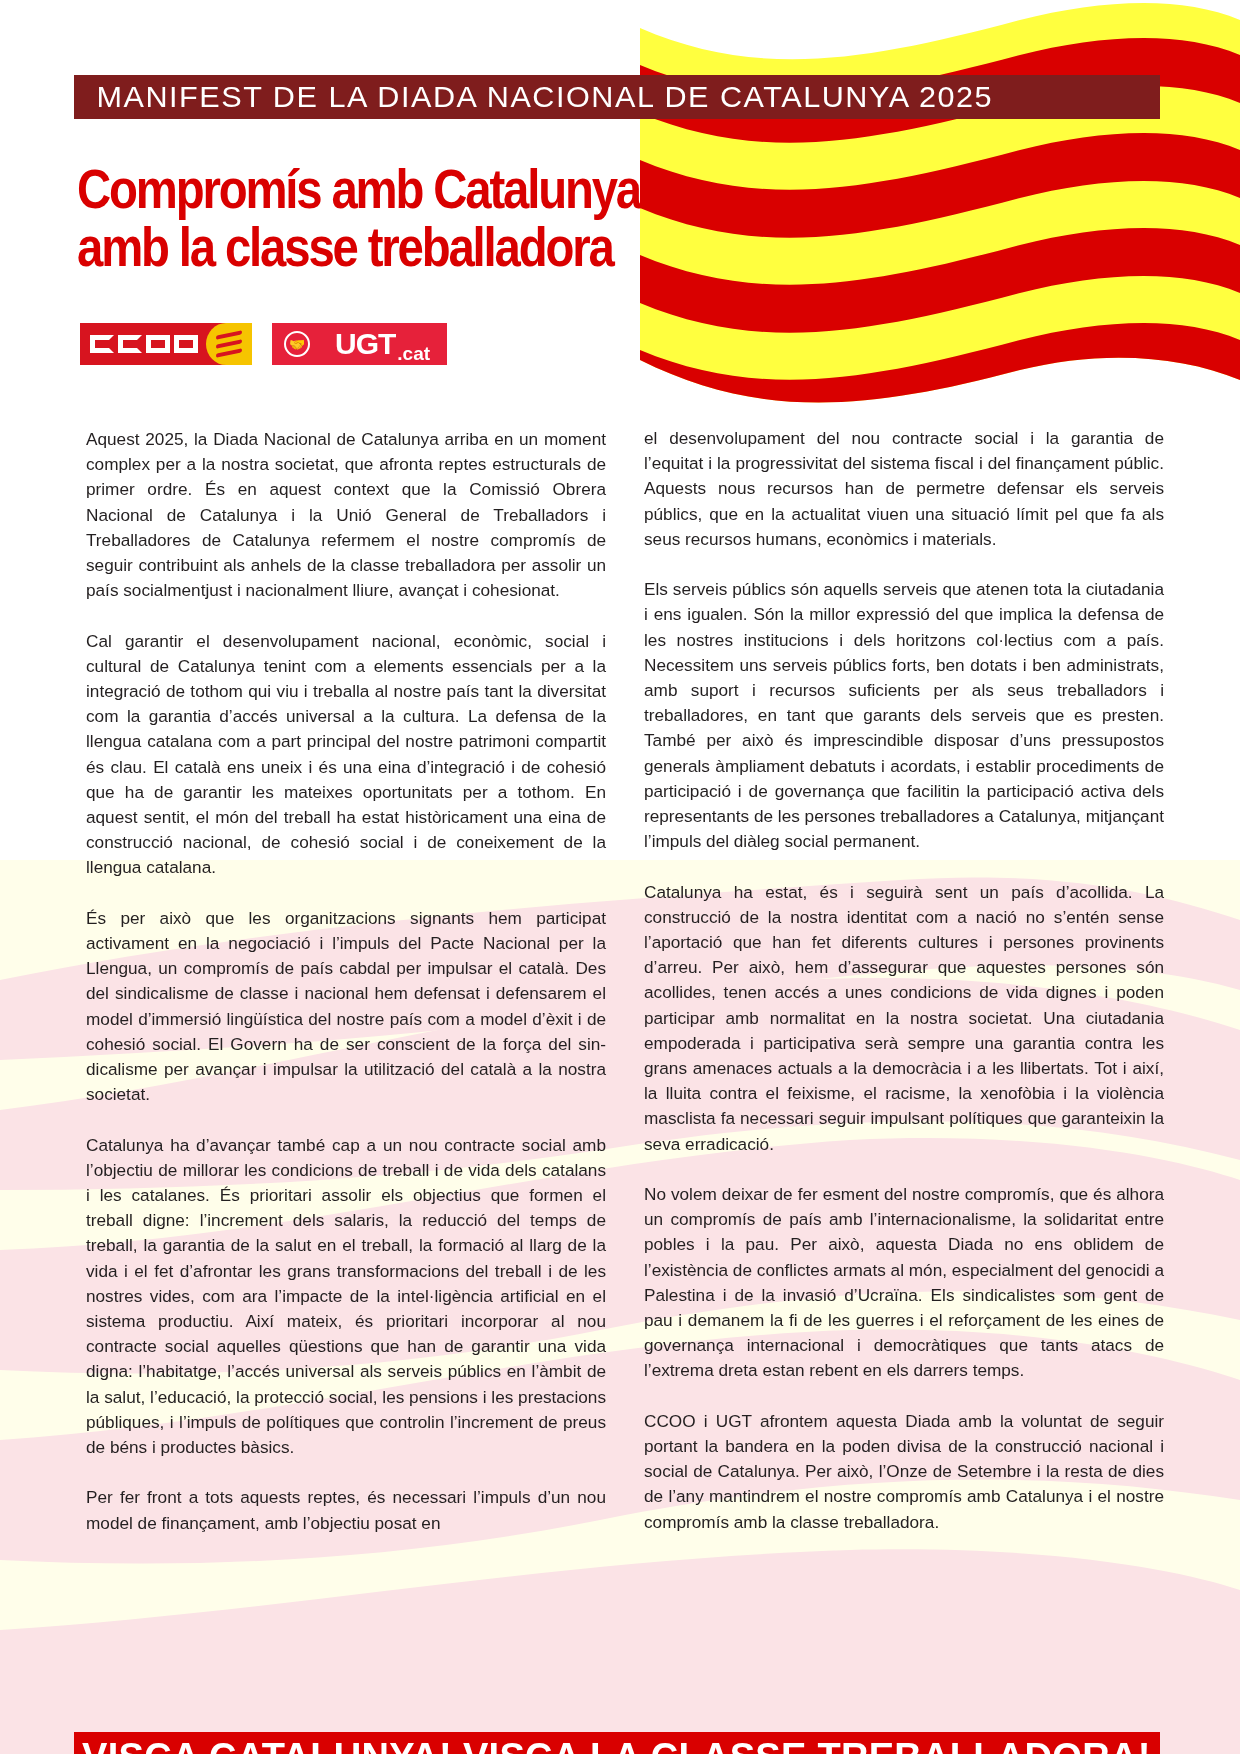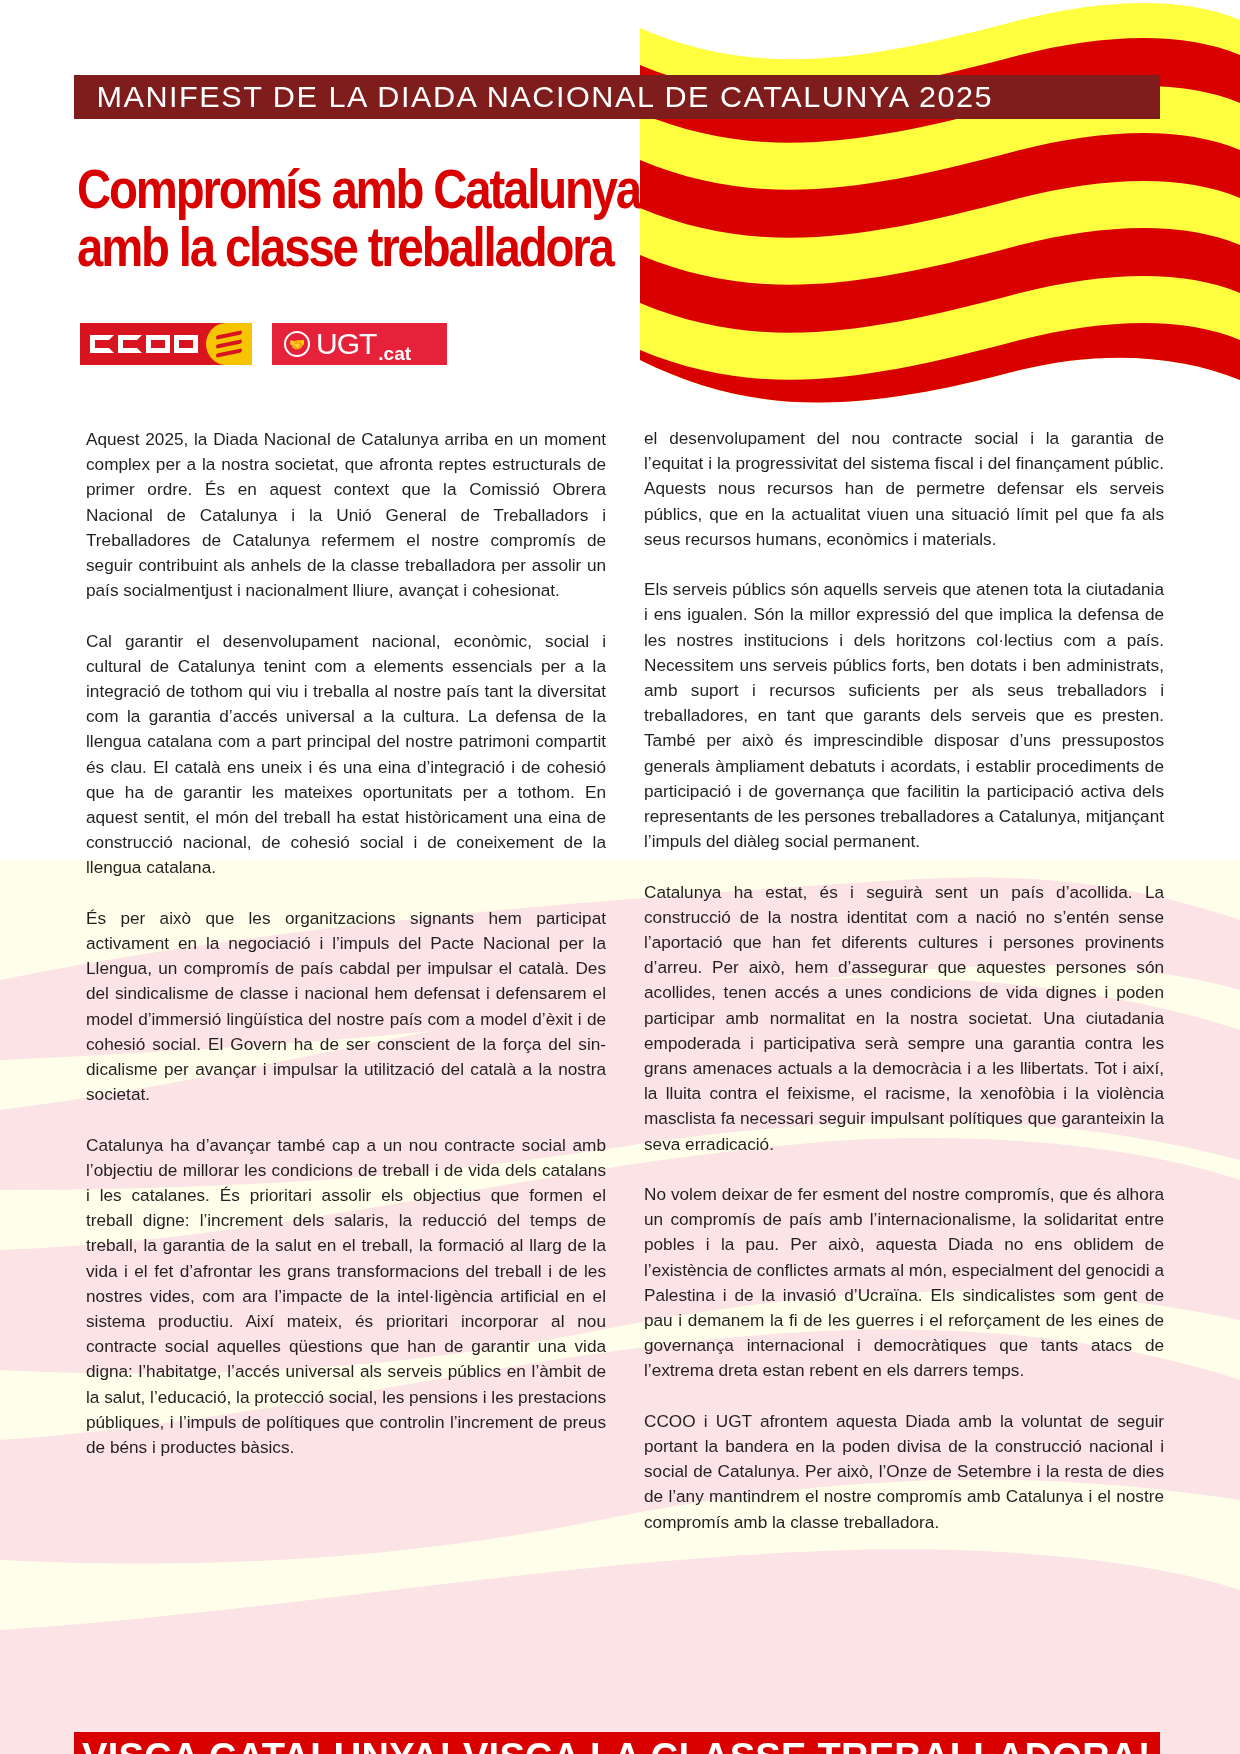--- a/index.html
+++ b/index.html
@@ -44,21 +44,21 @@
       display: flex; flex-direction: column; justify-content: center; gap: 5px; padding-left: 10px; box-sizing: border-box;
     }
     .logo-ccoo .flagbox i { display: block; height: 4px; width: 26px; background: #d7141f; transform: skewY(-12deg); border-radius: 2px; }
     .logo-ugt {
       width: 175px; height: 42px; background: #e6213a; display: flex; align-items: center; gap: 6px; padding-left: 12px; box-sizing: border-box;
     }
     .logo-ugt .hand {
       width: 26px; height: 26px; border: 2px solid #fff; border-radius: 50%; box-sizing: border-box;
       display: flex; align-items: center; justify-content: center; color: #fff; font-size: 13px;
     }
-    .logo-ugt .ugt { color: #fff; font-weight: normal; font-size: 30px; letter-spacing: -1px; }
+    .logo-ugt .ugt { color: #fff; font-weight: bold; font-size: 30px; letter-spacing: -1px; margin-left: 19px; }
     .logo-ugt .cat { color: #fff; font-weight: bold; font-size: 19px; margin-left: -4px; margin-top: 20px; }
 
     .column {
       position: absolute; top: 427px; width: 520px; z-index: 3;
       font-size: 17.2px; line-height: 25.2px; text-align: justify; hyphens: manual;
     }
     .col-left { left: 86px; }
     .col-right { left: 644px; top: 426px; }
     .column p { margin: 0 0 25.2px 0; }
 
@@ -127,20 +127,21 @@
     <span class="ugt">UGT</span>
     <span class="cat">.cat</span>
   </div>
 </div>
 
 <div class="column col-left">
   <p>Aquest 2025, la Diada Nacional de Catalunya arriba en un moment complex per a la nostra societat, que afronta reptes estructurals de primer ordre. És en aquest context que la Comissió Obrera Nacional de Catalunya i la Unió General de Treballadors i Treballadores de Catalunya refermem el nostre compromís de seguir contribuint als anhels de la classe treballadora per assolir un país social­mentjust i nacionalment lliure, avançat i cohesionat.</p>
   <p>Cal garantir el desenvolupament nacional, econòmic, social i cultural de Catalunya tenint com a elements es­sencials per a la integració de tothom qui viu i treballa al nostre país tant la diversitat com la garantia d’accés uni­versal a la cultura. La defensa de la llengua catalana com a part principal del nostre patrimoni compartit és clau. El català ens uneix i és una eina d’integració i de cohesió que ha de garantir les mateixes oportunitats per a tothom. En aquest sentit, el món del treball ha estat històricament una eina de construcció nacional, de cohesió social i de coneixement de la llengua catalana.</p>
   <p>És per això que les organitzacions signants hem parti­cipat activament en la negociació i l’impuls del Pacte Nacional per la Llengua, un compromís de país cabdal per impulsar el català. Des del sindicalisme de classe i nacional hem defensat i defensarem el model d’immersió lingüística del nostre país com a model d’èxit i de cohesió social. El Govern ha de ser conscient de la força del sin­dicalisme per avançar i impulsar la utilització del català a la nostra societat.</p>
   <p>Catalunya ha d’avançar també cap a un nou contracte social amb l’objectiu de millorar les condicions de treball i de vida dels catalans i les catalanes. És prioritari asso­lir els objectius que formen el treball digne: l’increment dels salaris, la reducció del temps de treball, la garantia de la salut en el treball, la formació al llarg de la vida i el fet d’afrontar les grans transformacions del treball i de les nostres vides, com ara l’impacte de la intel·ligència artificial en el sistema productiu. Així mateix, és prioritari incorporar al nou contracte social aquelles qüestions que han de garantir una vida digna: l’habitatge, l’accés univer­sal als serveis públics en l’àmbit de la salut, l’educació, la protecció social, les pensions i les prestacions públiques, i l’impuls de polítiques que controlin l’increment de preus de béns i productes bàsics.</p>
+  <p>Per fer front a tots aquests reptes, és necessari l’impuls d’un nou model de finançament, amb l’objectiu posat en</p>
 </div>
 
 <div class="column col-right">
   <p>el desenvolupament del nou contracte social i la garantia de l’equitat i la progressivitat del sistema fiscal i del fi­nançament públic. Aquests nous recursos han de perme­tre defensar els serveis públics, que en la actualitat viuen una situació límit pel que fa als seus recursos humans, econòmics i materials.</p>
   <p>Els serveis públics són aquells serveis que atenen tota la ciutadania i ens igualen. Són la millor expressió del que im­plica la defensa de les nostres institucions i dels horitzons col·lectius com a país. Necessitem uns serveis públics forts, ben dotats i ben administrats, amb suport i recursos suficients per als seus treballadors i treballadores, en tant que garants dels serveis que es presten. També per això és imprescindible disposar d’uns pressupostos generals àmpliament debatuts i acordats, i establir procediments de participació i de governança que facilitin la participació activa dels representants de les persones treballadores a Catalunya, mitjançant l’impuls del diàleg social permanent.</p>
   <p>Catalunya ha estat, és i seguirà sent un país d’acolli­da. La construcció de la nostra identitat com a nació no s’entén sense l’aportació que han fet diferents cultures i persones provinents d’arreu. Per això, hem d’assegurar que aquestes persones són acollides, tenen accés a unes condicions de vida dignes i poden participar amb norma­litat en la nostra societat. Una ciutadania empoderada i participativa serà sempre una garantia contra les grans amenaces actuals a la democràcia i a les llibertats. Tot i així, la lluita contra el feixisme, el racisme, la xenofòbia i la violència masclista fa necessari seguir impulsant políti­ques que garanteixin la seva erradicació.</p>
   <p>No volem deixar de fer esment del nostre compromís, que és alhora un compromís de país amb l’internacionalisme, la solidaritat entre pobles i la pau. Per això, aquesta Dia­da no ens oblidem de l’existència de conflictes armats al món, especialment del genocidi a Palestina i de la invasió d’Ucraïna. Els sindicalistes som gent de pau i demanem la fi de les guerres i el reforçament de les eines de gover­nança internacional i democràtiques que tants atacs de l’extrema dreta estan rebent en els darrers temps.</p>
   <p>CCOO i UGT afrontem aquesta Diada amb la voluntat de seguir portant la bandera en la poden divisa de la cons­trucció nacional i social de Catalunya. Per això, l’Onze de Setembre i la resta de dies de l’any mantindrem el nostre compromís amb Catalunya i el nostre compromís amb la classe treballadora.</p>
 </div>
 

